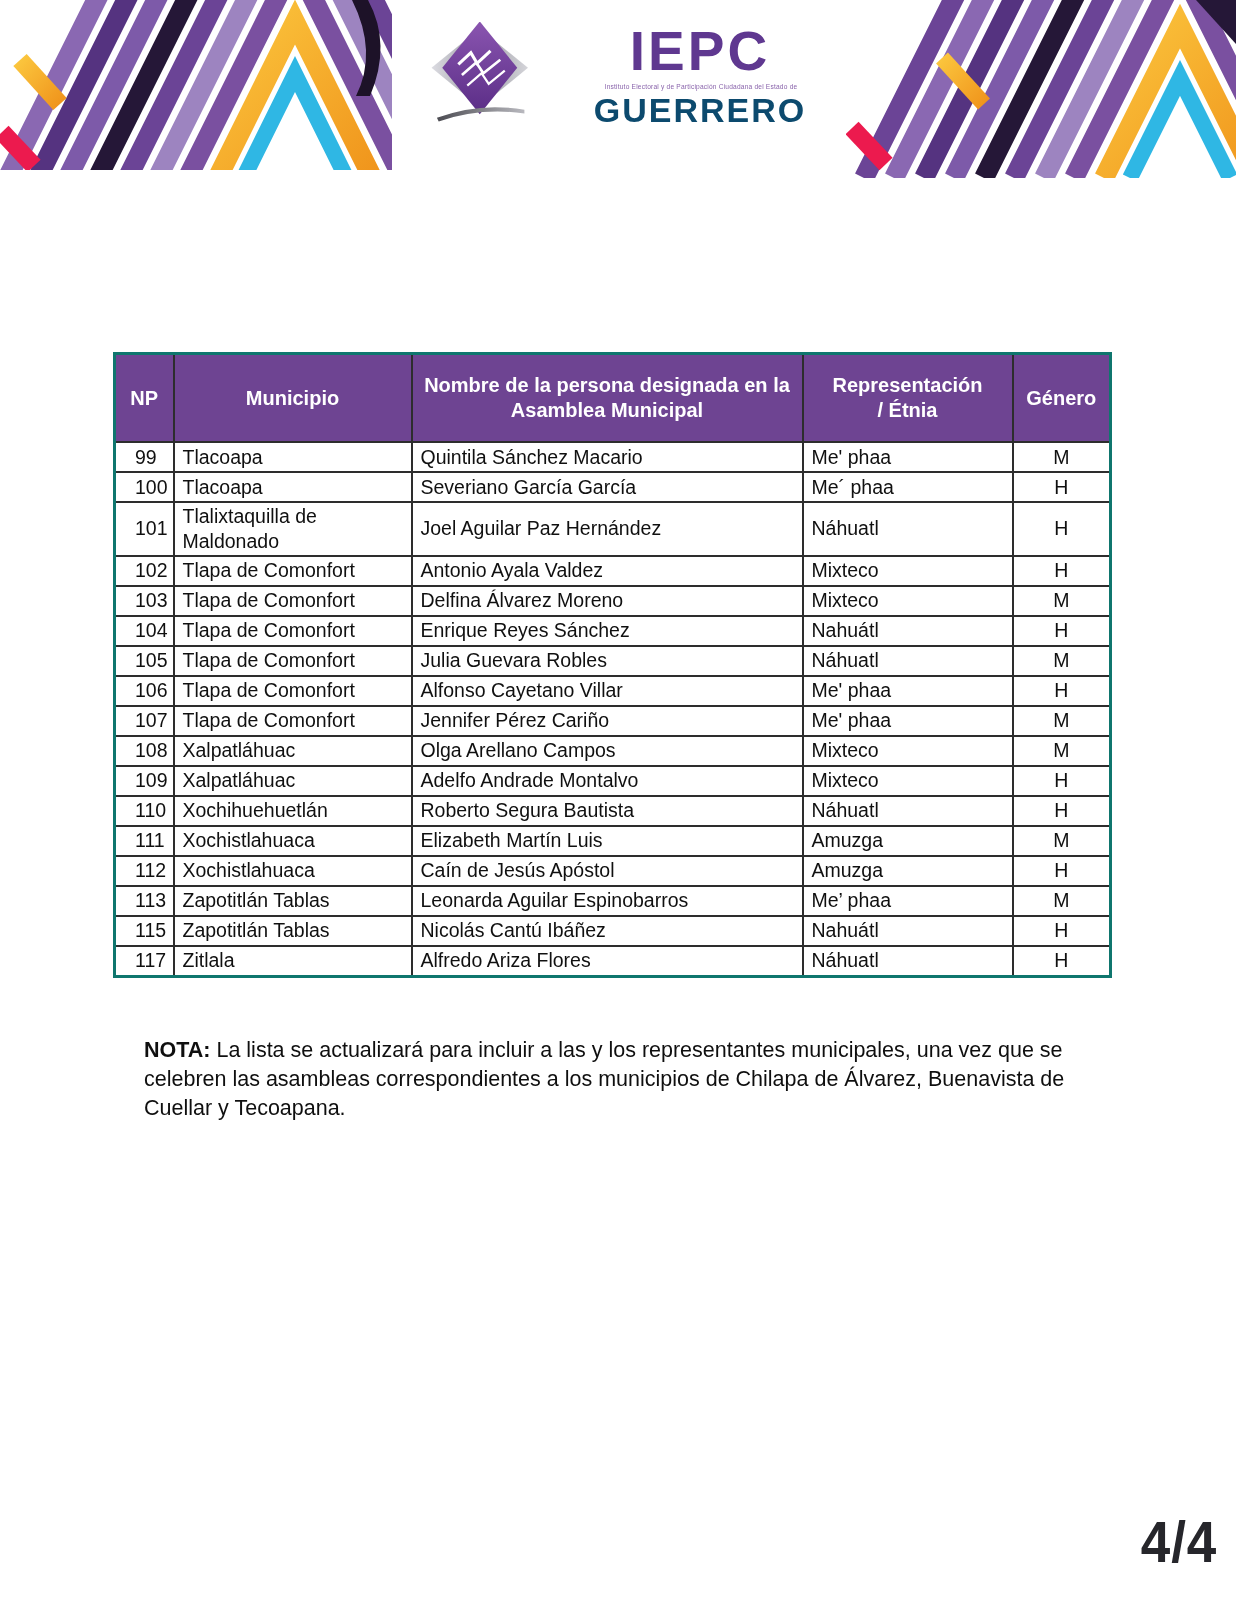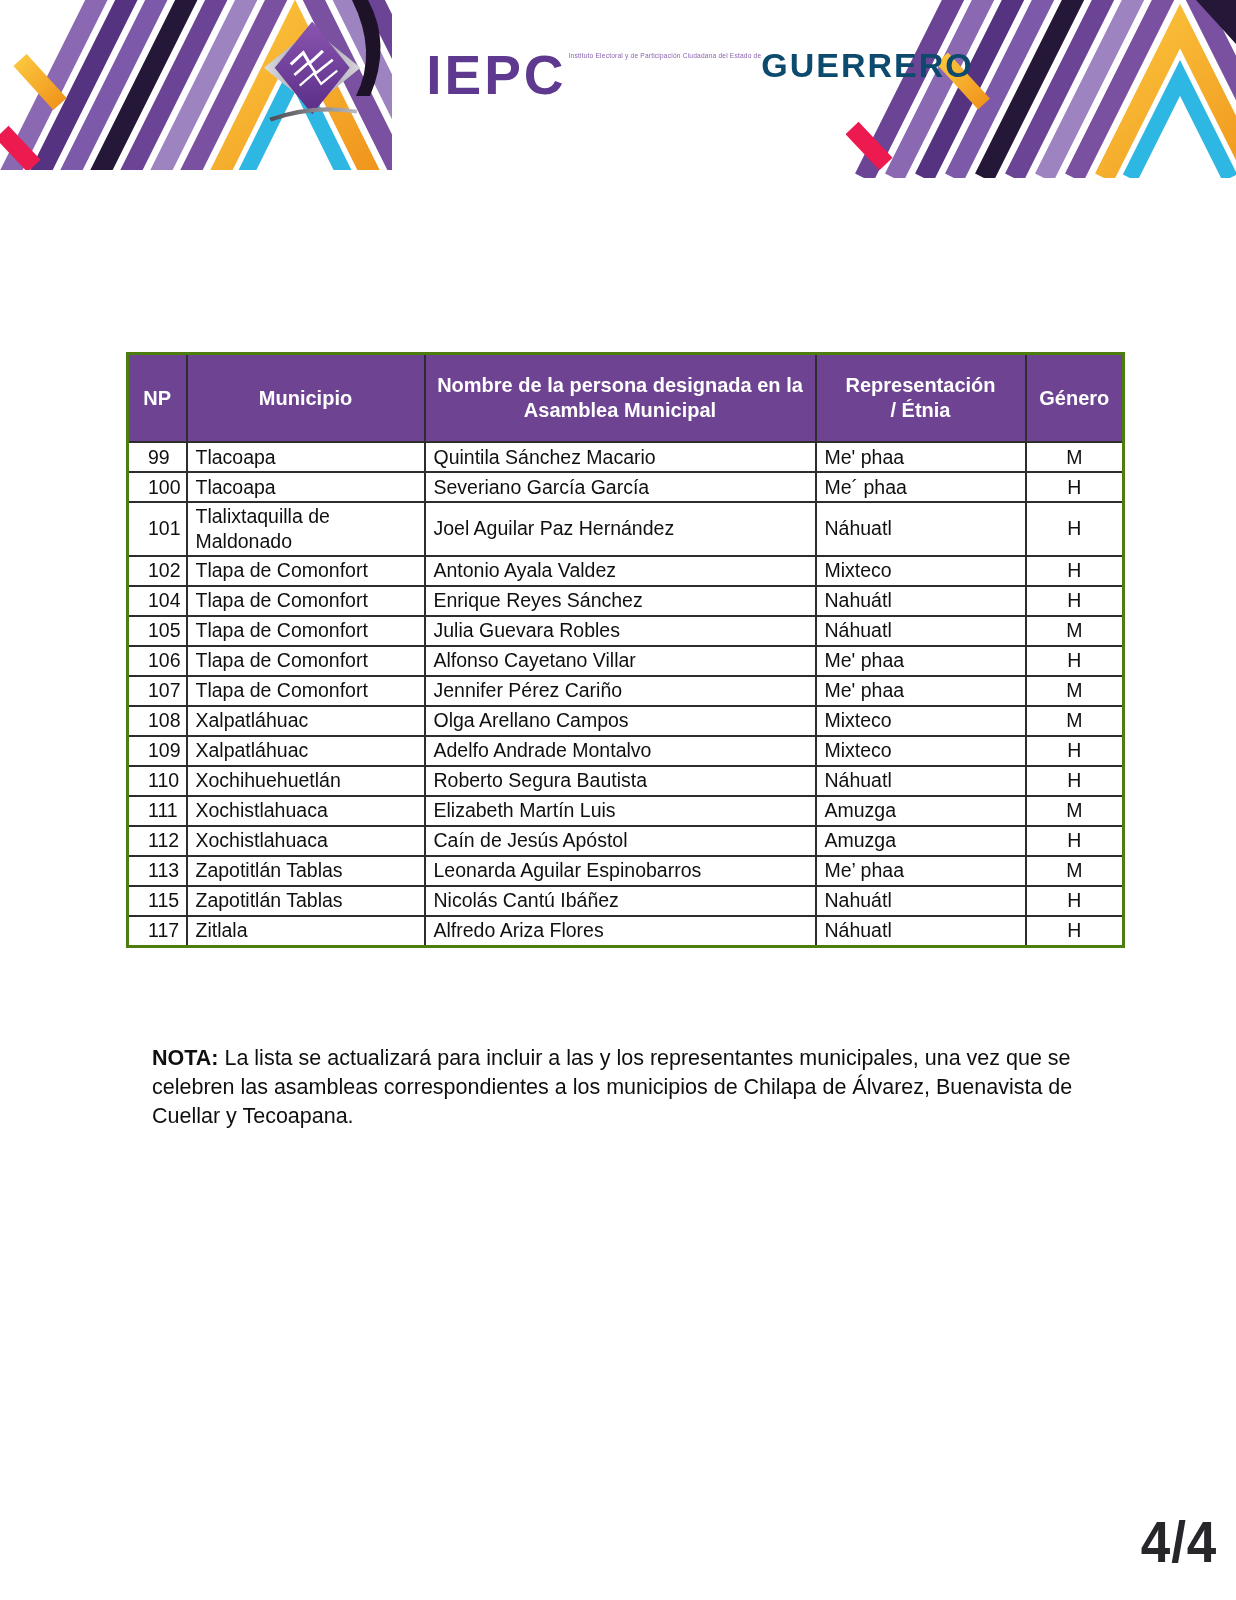--- a/index.html
+++ b/index.html
@@ -6,45 +6,45 @@
   .page {
     position:relative; width:1236px; height:1600px; background:#ffffff;
     overflow:hidden; font-family:"Liberation Sans", sans-serif; color:#101010;
   }
   .deco { position:absolute; top:0; }
   .deco-left  { left:0; }
   .deco-right { right:0; }
 
   .logo { position:absolute; top:22px; left:50%; transform:translateX(-50%);
           display:flex; align-items:center; gap:16px; }
-  .logo-text { display:flex; flex-direction:row; text-align:center;margin-left:48px; }
+  .logo-text { display:flex; flex-direction:column; text-align:center;margin-left:48px; }
   .logo-acronym { font-size:55px; font-weight:bold; color:#5f3890; letter-spacing:3px; line-height:1; }
   .logo-tagline { font-size:6.6px; color:#8963ab; margin:4px 0 3px 2px; white-space:nowrap; letter-spacing:0.2px; }
   .logo-state   { font-size:34px; font-weight:bold; color:#0c4a6e; letter-spacing:2px; line-height:1; }
 
   table.rep-table {
-    position:absolute; left:126px; top:352px; width:996px;
+    position:absolute; left:113px; top:352px; width:996px;
     border-collapse:collapse; table-layout:fixed;
-    border:3px solid #4d7c0f;
+    border:3px solid #0f766e;
   }
   .rep-table th {
     background:#6e4492; color:#ffffff; font-weight:bold; font-size:20px;
     border:2px solid #2d2d2d; padding:4px 6px; height:78px;
     text-align:center; vertical-align:middle; line-height:1.25; white-space:pre-line;
   }
   .rep-table td {
     border:2px solid #2d2d2d; font-size:19.5px; color:#101010;
     padding:1px 8px; height:26px; line-height:1.28; vertical-align:middle;
     text-align:left; overflow:hidden;
   }
   .rep-table td.col-np  { text-align:center; padding:1px 19px; }
   .rep-table td.col-gen { text-align:center; }
 
   .note { position:absolute; left:140px; top:1032px; width:968px;
-          font-size:21.5px; line-height:1.36; color:#0f0f0f; margin:12px; }
+          font-size:21.5px; line-height:1.36; color:#0f0f0f; margin:4px; }
   .note-label { font-weight:bold; }
 
   .page-number { position:absolute; right:19px; bottom:25px;
                  font-size:57px; font-weight:bold; color:#26262b;
                  transform:scaleX(0.93); transform-origin:right bottom; letter-spacing:1px; }
 </style>
 </head>
 <body>
 
 <div class="page">
@@ -170,20 +170,27 @@
           <td class="col-gen">H</td>
         </tr>
         <tr>
           <td class="col-np">102</td>
           <td class="col-mun">Tlapa de Comonfort</td>
           <td class="col-nom">Antonio Ayala Valdez</td>
           <td class="col-etn">Mixteco</td>
           <td class="col-gen">H</td>
         </tr>
         <tr>
+          <td class="col-np">103</td>
+          <td class="col-mun">Tlapa de Comonfort</td>
+          <td class="col-nom">Delfina Álvarez Moreno</td>
+          <td class="col-etn">Mixteco</td>
+          <td class="col-gen">M</td>
+        </tr>
+        <tr>
           <td class="col-np">104</td>
           <td class="col-mun">Tlapa de Comonfort</td>
           <td class="col-nom">Enrique Reyes Sánchez</td>
           <td class="col-etn">Nahuátl</td>
           <td class="col-gen">H</td>
         </tr>
         <tr>
           <td class="col-np">105</td>
           <td class="col-mun">Tlapa de Comonfort</td>
           <td class="col-nom">Julia Guevara Robles</td>

